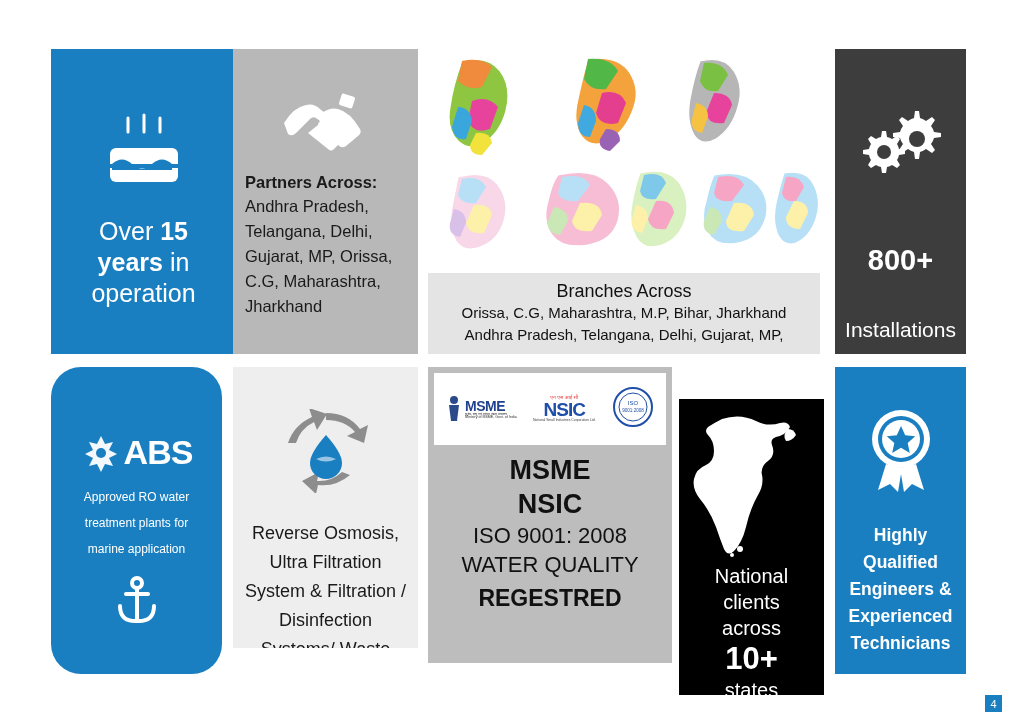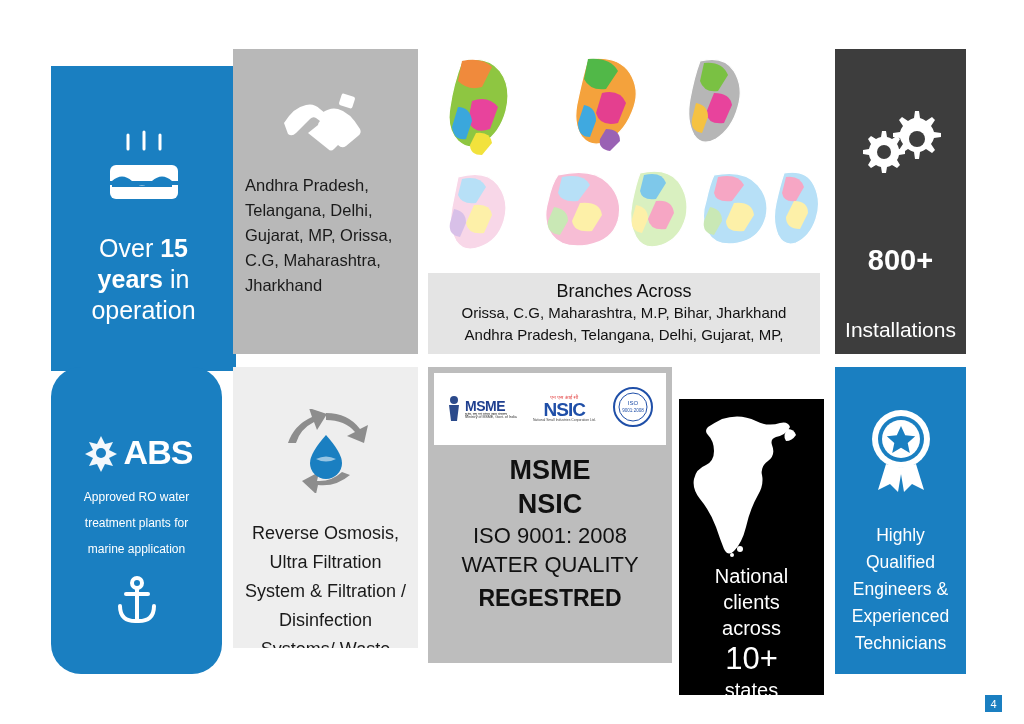--- a/index.html
+++ b/index.html
@@ -21,21 +21,21 @@
   .blue  { background: #1a7fc1; color: #ffffff; }
   .grey  { background: #b8b8b8; color: #1a1a1a; }
   .lgrey { background: #eeeeee; color: #1a1a1a; }
   .mgrey { background: #bdbdbd; color: #111111; }
   .dark  { background: #3d3d3d; color: #ffffff; }
   .black { background: #000000; color: #ffffff; margin-top: 32px; }
 
   .center { display: flex; flex-direction: column; align-items: center; justify-content: center; }
 
   
-  #p-years { left: 51px; top: 66px; width: 185px; height: 305px; }
+  #p-years { left: 51px; top: 49px; width: 185px; height: 305px; }
   .cake-wrap { margin-top: 18px; margin-bottom: 14px; }
   .years-text {
     font-size: 25px; line-height: 31px; text-align: center;
     font-weight: 400; padding: 0 6px;
   }
   .years-text b { font-weight: bold; }
 
   
   #p-partners { left: 233px; top: 49px; width: 185px; height: 305px; padding: 0 12px; }
   .hand-wrap { display: flex; justify-content: center; padding-top: 44px; padding-bottom: 18px; }
@@ -80,26 +80,26 @@
   }
   .msme-body { text-align: center; padding-top: 4px; }
   .msme-big { font-size: 27px; font-weight: bold; line-height: 34px; }
   .msme-mid { font-size: 22px; line-height: 29px; }
   .msme-reg { font-size: 23px; font-weight: bold; margin-top: 6px; text-align: center; }
 
   
   #p-national { left: 679px; top: 367px; width: 145px; height: 296px; }
   .india-wrap { display: flex; justify-content: center; padding-top: 10px; }
   .nat-text { font-size: 20px; line-height: 26px; text-align: center; margin-top: 4px; }
-  .nat-big { font-size: 31px; font-weight: normal; line-height: 36px; }
+  .nat-big { font-size: 31px; font-weight: bold; line-height: 36px; }
 
   
   #p-qualified { left: 835px; top: 367px; width: 131px; height: 307px; }
   .badge-wrap { margin-top: 22px; margin-bottom: 26px; }
-  .qual-text { font-size: 17.5px; font-weight: normal; line-height: 27px; text-align: center; padding: 0 4px; }
+  .qual-text { font-size: 17.5px; font-weight: bold; line-height: 27px; text-align: center; padding: 0 4px; }
 
   
   #slide-num {
     position: absolute; right: 22px; bottom: 12px;
     width: 17px; height: 17px; background: #1a7fc1; color: #fff;
     font-size: 11px; display: flex; align-items: center; justify-content: center;
   }
 </style>
 </head>
 <body>
@@ -126,20 +126,21 @@
 
   <div class="panel grey" id="p-partners">
     <div class="hand-wrap">
       <svg width="96" height="62" viewBox="0 0 96 62">
         <path d="M6 30 q10 -16 22 -18 q8 -2 14 4 l10 8 q3 3 0 6 q-3 3 -6 1 l-8 -6 q-3 -2 -6 1 l-14 14 q-4 4 -8 1 z" fill="#ffffff"></path>
         <path d="M44 20 q8 -6 16 -4 q12 3 22 20 q2 4 -2 7 l-12 10 q-4 3 -8 -1 l-18 -16 q-4 -4 0 -8 z" fill="#ffffff"></path>
         <path d="M30 40 l10 -8 q3 -2 6 1 l14 13 q3 3 0 6 l-4 4 q-3 3 -6 0 z" fill="#ffffff"></path>
         <rect x="62" y="2" width="14" height="12" rx="2" fill="#ffffff" transform="rotate(18 69 8)"></rect>
       </svg>
     </div>
+    <div class="partners-title">Partners Across:</div>
     <div class="partners-body">Andhra Pradesh, Telangana, Delhi, Gujarat, MP, Orissa, C.G, Maharashtra, Jharkhand</div>
   </div>
 
   <div class="panel" id="p-maps">
     <svg width="392" height="219" viewBox="0 0 392 219">
 
       <g>
         <path d="M34 12 q26 -6 38 10 q12 16 6 40 q-6 22 -22 32 q-14 9 -26 -2 q-12 -12 -8 -34 q3 -22 12 -46 z" fill="#8ec641" stroke="#ffffff" stroke-width="1.2"></path>
         <path d="M34 12 q20 -4 30 6 l-10 20 q-14 4 -24 -6 z" fill="#f08a3c"></path>
         <path d="M44 52 q16 -6 26 6 l-8 22 q-16 6 -22 -8 z" fill="#e8439c"></path>

